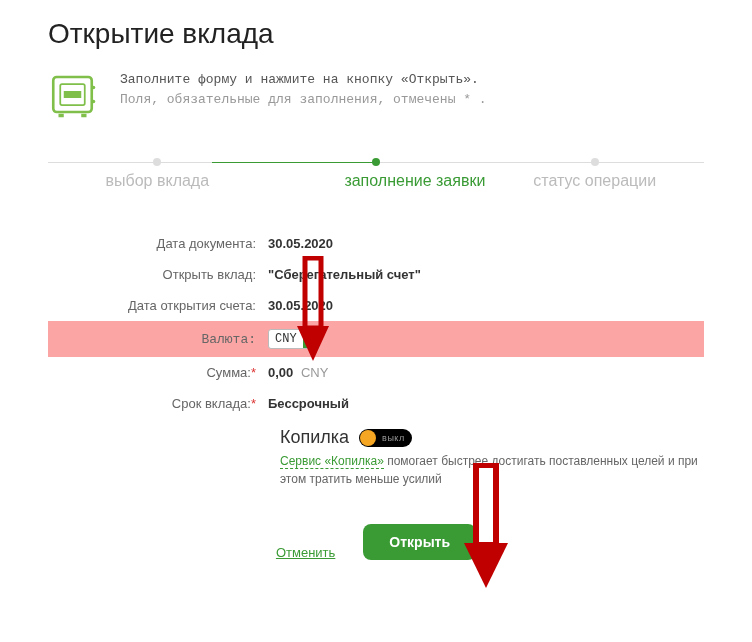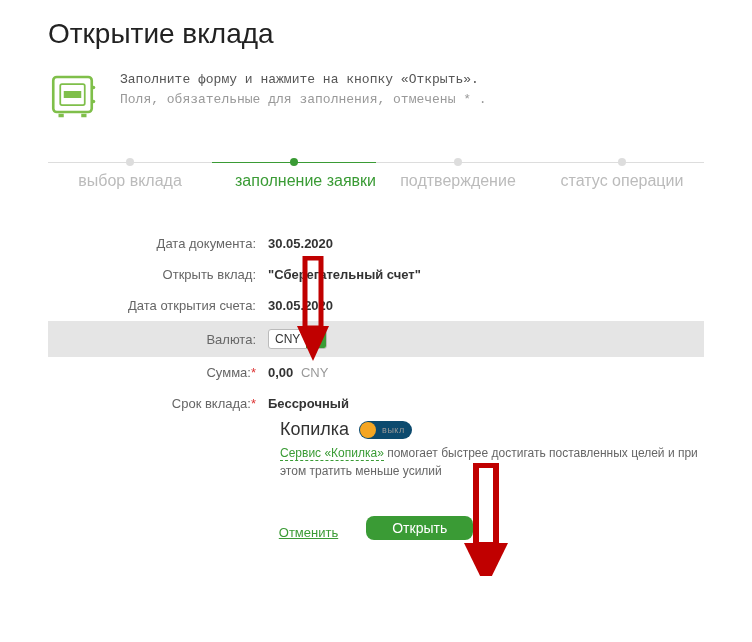--- a/index.html
+++ b/index.html
@@ -12,37 +12,37 @@
   .stepper { position: relative; display: flex; justify-content: space-between; margin: 10px 0 38px 0; }
   .stepper-line { position: absolute; top: 8px; left: 0; right: 0; height: 1px; background: #ddd; }
   .step { position: relative; text-align: center; font-size: 16px; color: #bbb; flex: 1; }
   .step.active { color: #3a9b35; text-align: right; }
   .step .dot { width: 8px; height: 8px; border-radius: 50%; background: #ddd; margin: 4px auto 6px auto; position: relative; z-index: 1; }
   .step.active .dot { background: #3a9b35; }
   .active-segment { position: absolute; top: 8px; height: 1px; background: #3a9b35; z-index: 0; }
   .form-row { display: flex; align-items: center; padding: 8px 0; font-size: 13px; }
   .form-row .label { width: 220px; text-align: right; color: #666; padding-right: 12px; }
   .form-row .value { color: #333; font-weight: 700; }
-  .form-row.highlight { background: #e5e5e5; }
+  .form-row.highlight { background: #fca5a5; font-family: Liberation Mono, monospace; }
   .req { color: #d33; }
   .select { display: inline-flex; align-items: center; border: 1px solid #bbb; border-radius: 3px; overflow: hidden; background: #fff; font-weight: 400; }
   .select span { padding: 2px 6px; font-size: 12px; color: #333; }
   .select .arrow { background: #3a9b35; color: #fff; padding: 3px 5px; font-size: 10px; }
   .amount-currency { color: #999; font-weight: 400; margin-left: 4px; }
-  .kopilka { margin-left: 232px; max-width: 430px; }
+  .kopilka { margin-left: 232px; margin-top: 8px; max-width: 430px; }
   .kopilka-head { display: flex; align-items: center; gap: 10px; }
   .kopilka-title { font-size: 18px; color: #333; }
-  .toggle { display: inline-flex; align-items: center; background: #0c4a6e; border-radius: 10px; padding: 1px; font-size: 9px; color: #999; height: 18px; }
+  .toggle { display: inline-flex; align-items: center; background: #000000; border-radius: 10px; padding: 1px; font-size: 9px; color: #999; height: 18px; }
   .toggle .knob { width: 16px; height: 16px; border-radius: 50%; background: #f5a623; display: inline-block; }
   .toggle .lbl { padding: 0 6px; letter-spacing: 0.5px; }
   .kopilka-desc { font-size: 12px; color: #666; line-height: 1.5; margin-top: 4px; }
   .kopilka-desc a { color: #3a9b35; text-decoration: none; border-bottom: 1px dashed #3a9b35; }
   .actions { display: flex; justify-content: center; align-items: flex-end; gap: 28px; margin-top: 36px; }
   .cancel-link { color: #3a9b35; font-size: 13px; text-decoration: underline; }
-  .btn-primary { background: #3a9b35; color: #fff; border: none; padding: 4px 26px; font-size: 14px; border-radius: 8px; cursor: pointer; }
+  .btn-primary { background: #3a9b35; color: #fff; border: none; padding: 10px 26px; font-size: 14px; border-radius: 8px; cursor: pointer; font-weight: bold; }
   
   .safe-icon svg { width: 56px; height: 56px; }
   
   .arrow-anno { position: absolute; pointer-events: none; }
   .arrow-anno svg { display: block; }
   .rel { position: relative; }
 </style>
 </head>
 <body>
 
@@ -65,21 +65,20 @@
       <div>Заполните форму и нажмите на кнопку «Открыть».</div>
       <div class="intro-sub">Поля, обязательные для заполнения, отмечены * .</div>
     </div>
   </div>
 
   <div class="stepper rel">
     <div class="stepper-line"></div>
     <div class="active-segment" style="left:25%; width:25%;"></div>
     <div class="step"><div class="dot"></div><span>выбор вклада</span></div>
     <div class="step active"><div class="dot"></div><span>заполнение заявки</span></div>
-    <div class="step"><div class="dot"></div><span>подтверждение</span></div>
     <div class="step"><div class="dot"></div><span>статус операции</span></div>
   </div>
 
   <div class="rel">
     <div class="form-row">
       <div class="label">Дата документа:</div>
       <div class="value">30.05.2020</div>
     </div>
     <div class="form-row">
       <div class="label">Открыть вклад:</div>

